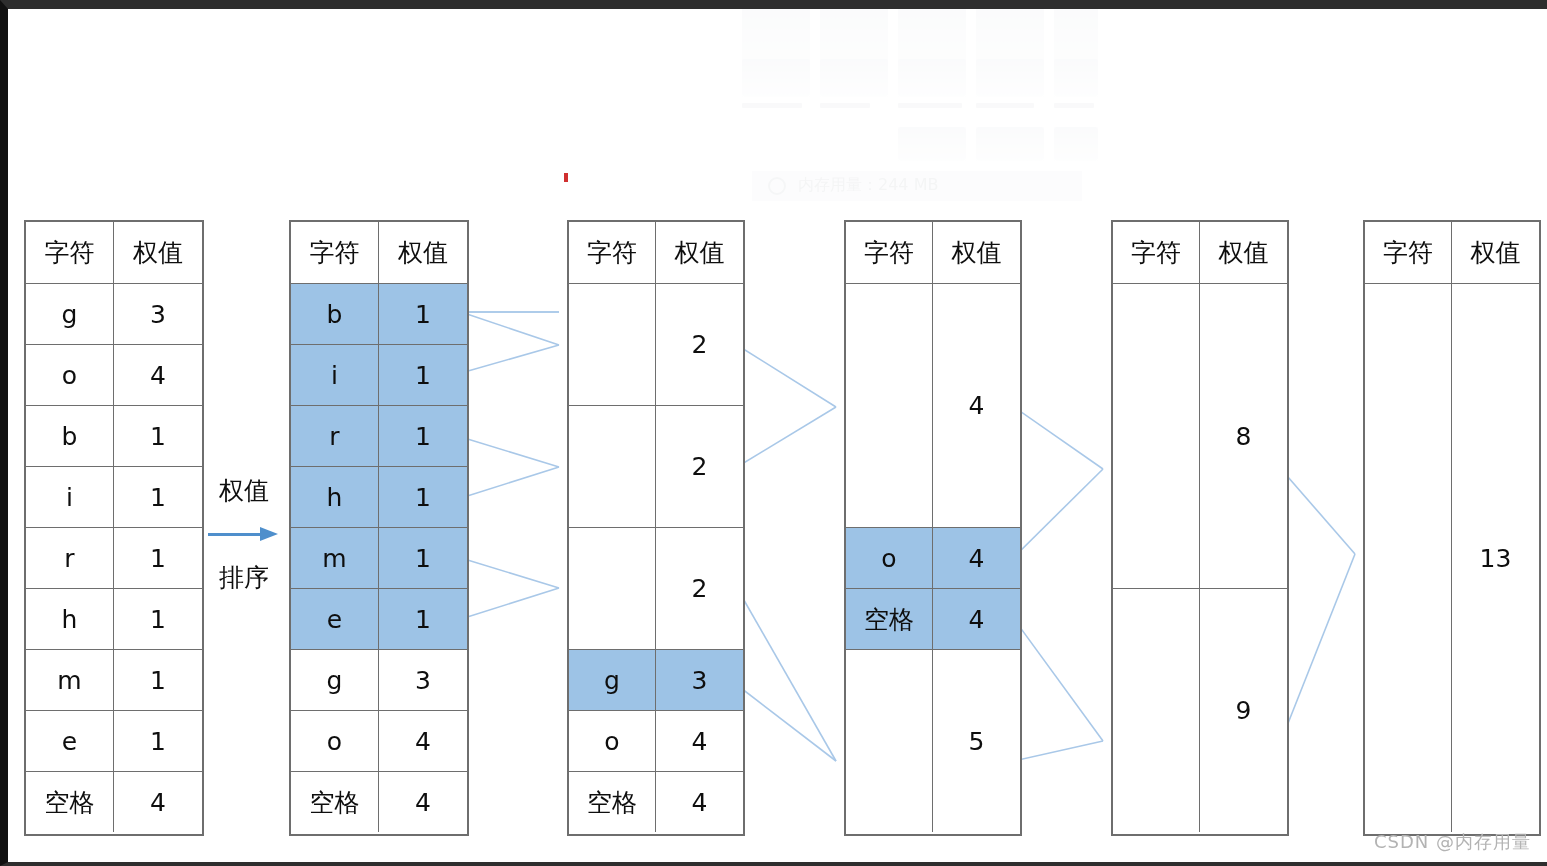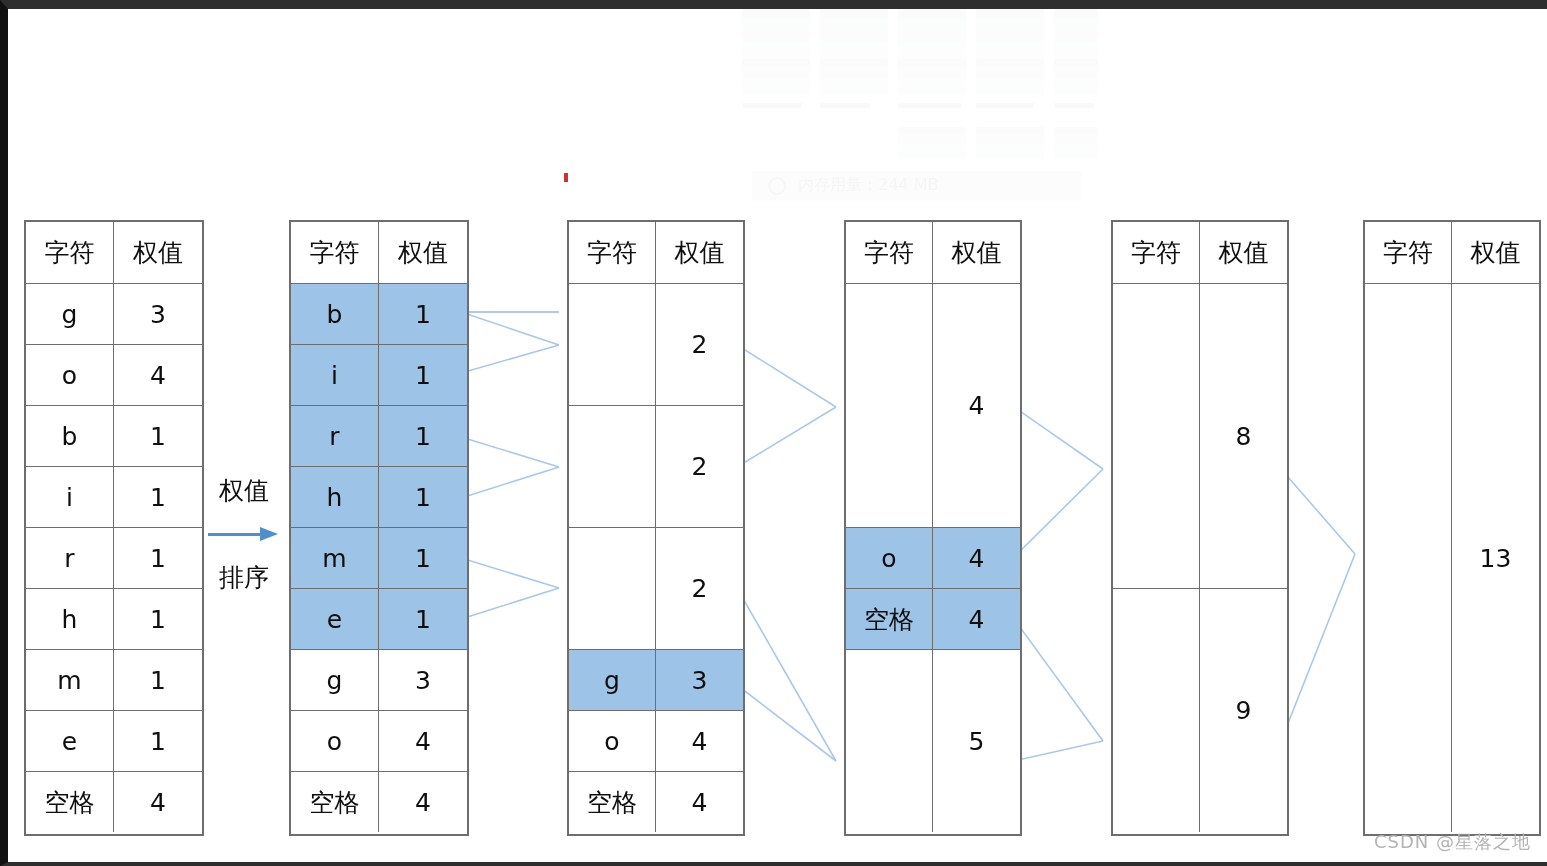--- a/index.html
+++ b/index.html
@@ -378,14 +378,14 @@
     <div class="trow head" style="height:61px">
       <div class="cell ch cn">字符</div>
       <div class="cell wt cn">权值</div>
     </div>
     <div class="trow" style="height:549px">
       <div class="cell ch"></div>
       <div class="cell wt">13</div>
     </div>
   </div>
 
-  <div id="credit">CSDN @星落之地</div>
+  <div id="credit">CSDN @内存用量</div>
 </div>
 
 </body></html>

